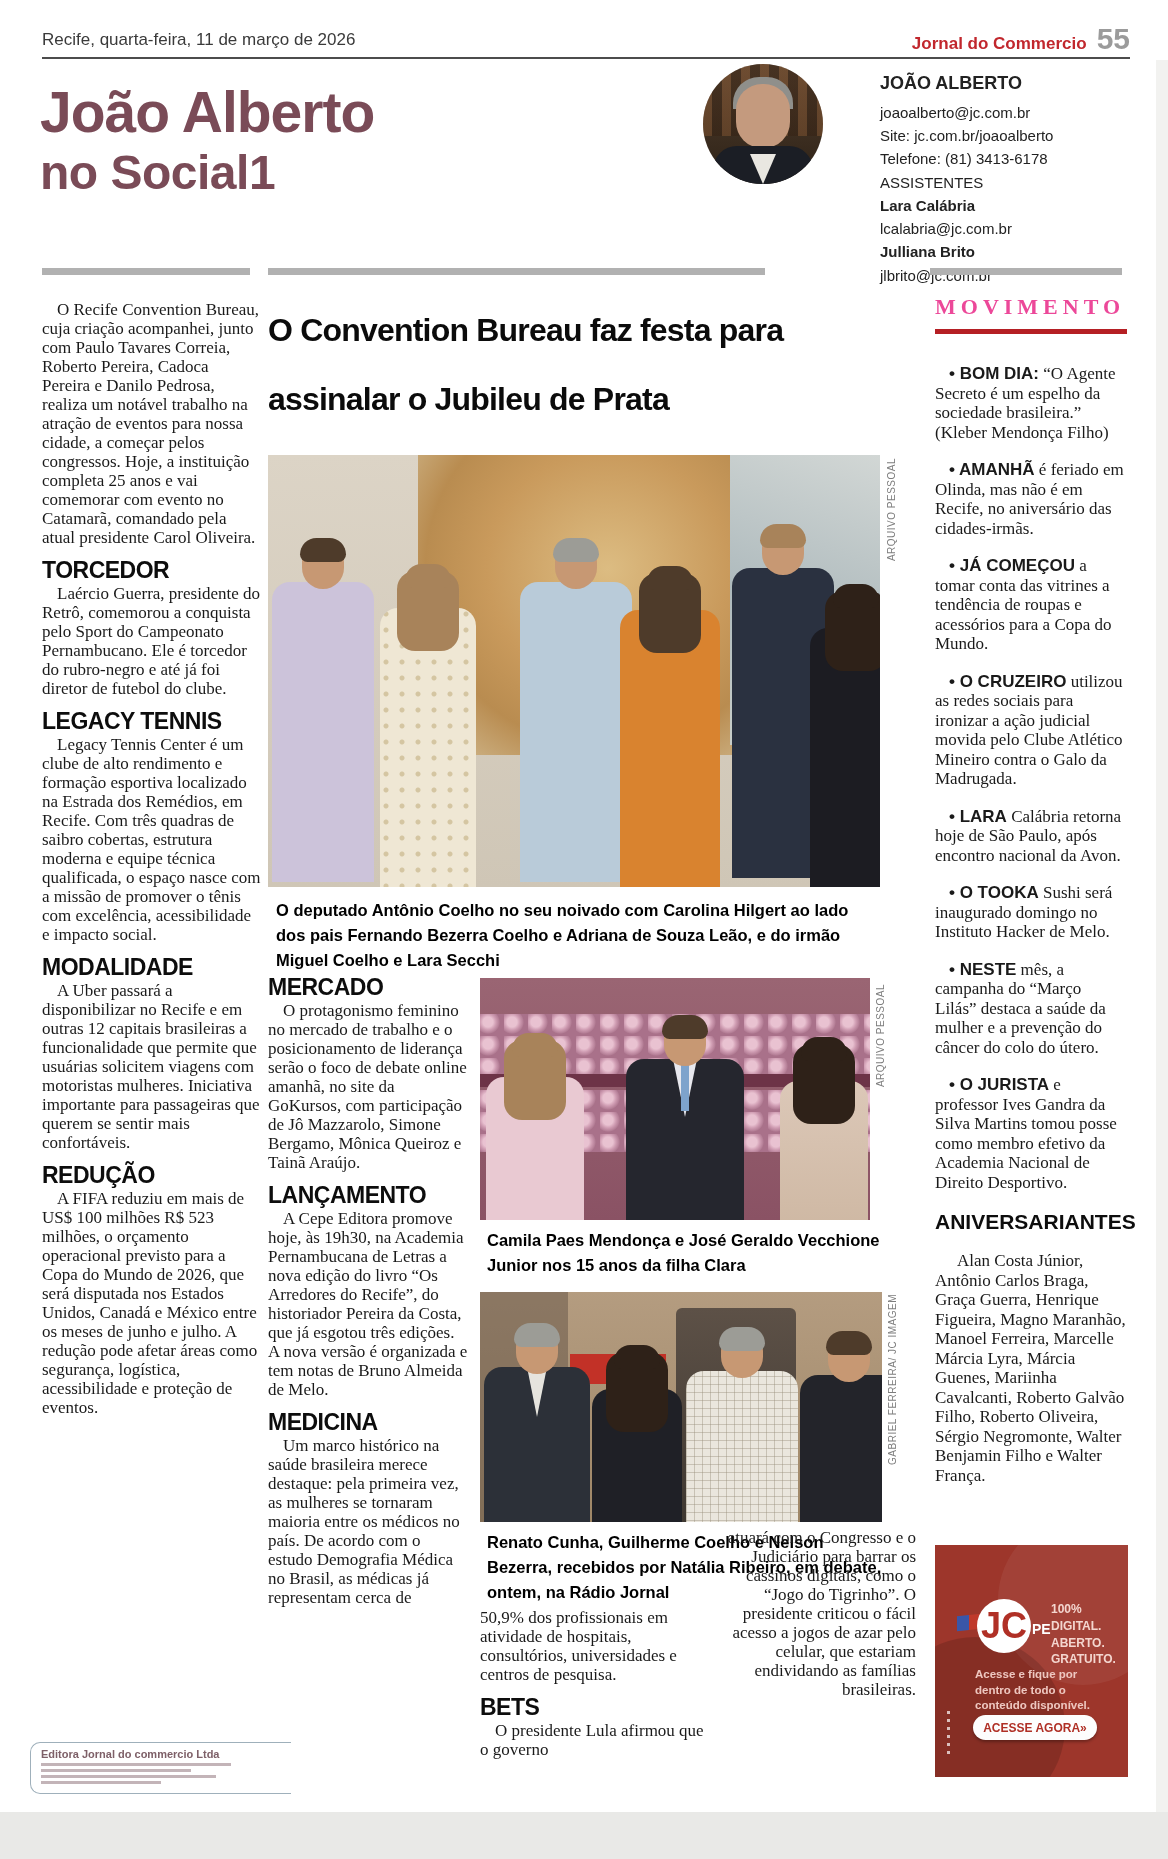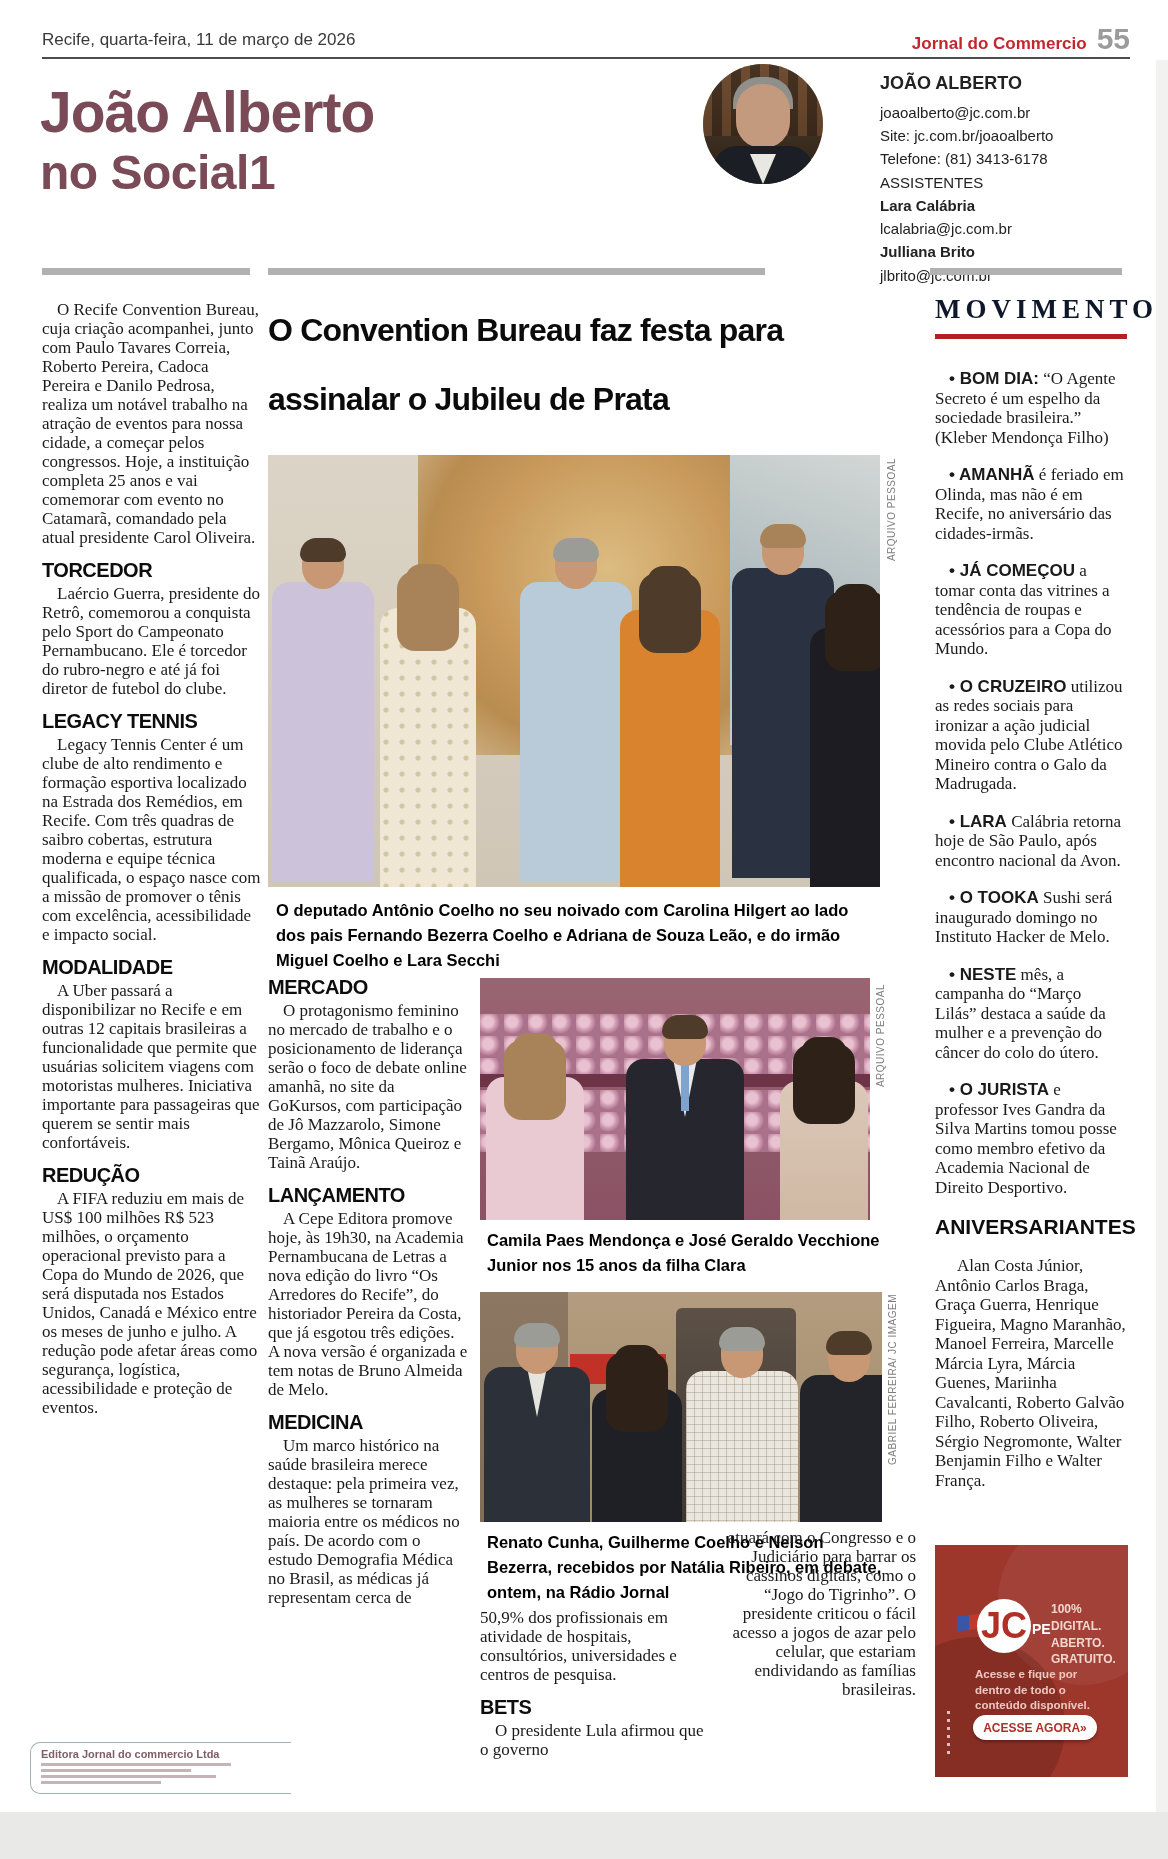--- a/index.html
+++ b/index.html
@@ -38,21 +38,21 @@
 
   
   .gbar{position:absolute;top:268px;height:7px;background:#b1b1b1;}
   .gb-l{left:42px;width:208px;}
   .gb-c{left:268px;width:497px;}
   .gb-r{left:930px;width:192px;}
 
   
   .bodytxt{font-size:17px;line-height:19px;}
   .bodytxt p{margin:0 0 2px;text-indent:15px;}
-  h3.sec{font-family:"Liberation Sans",sans-serif;font-weight:bold;font-size:20px;
+  h3.sec{font-family:"Liberation Sans",sans-serif;font-weight:bold;font-size:23px;
          letter-spacing:-0.5px;color:#0d0d0d;margin:14px 0 4px;}
 
   .col-left{position:absolute;left:42px;top:300px;width:219px;}
   .sub-left{position:absolute;left:268px;top:978px;width:201px;}
 
   
   .stamp{position:absolute;left:30px;top:1742px;width:250px;border:1px solid #9fb0bb;border-right:none;
          border-radius:10px 0 0 10px;padding:5px 0 6px 10px;}
   .stamp-t{font-family:"Liberation Sans",sans-serif;font-weight:bold;font-size:11px;color:#7e6068;}
   .stamp .tl{height:3px;background:#c3b4b8;margin:3px 0;}
@@ -148,22 +148,22 @@
   .ph3-r4{left:320px;top:42px;}
   .ph3-r4 .bd{width:98px;height:186px;background:#23242a;}
 
   
   .bcolA{position:absolute;left:480px;top:1608px;width:224px;}
   .bcolB{position:absolute;left:714px;top:1528px;width:202px;text-align:right;}
   .cont p{text-indent:0;}
 
   
   .col-right{position:absolute;left:935px;top:294px;width:192px;}
-  .mov-head{font-family:"Liberation Serif",serif;font-weight:bold;font-size:27px;
-            letter-spacing:5px;color:#0f172a;}
+  .mov-head{font-family:"Liberation Serif",serif;font-weight:bold;font-size:22px;
+            letter-spacing:5px;color:#ec4899;}
   .mov-rule{height:5px;background:#b51f24;margin:9px 0 30px;}
   .mov-item{font-size:17px;line-height:19.5px;margin-bottom:18px;text-indent:14px;}
   .mov-item .lead{font-family:"Liberation Sans",sans-serif;font-weight:bold;}
   .aniv-head{font-family:"Liberation Sans",sans-serif;font-weight:bold;font-size:21px;
              margin:10px 0 4px;color:#0d0d0d;}
   .aniv-list{font-size:17px;line-height:19.5px;text-indent:22px;}
 
   
   .ad{position:absolute;left:935px;top:1545px;width:193px;height:232px;background:#9d362b;overflow:hidden;}
   .ad::before{content:'';position:absolute;right:-40px;top:-30px;width:170px;height:170px;

